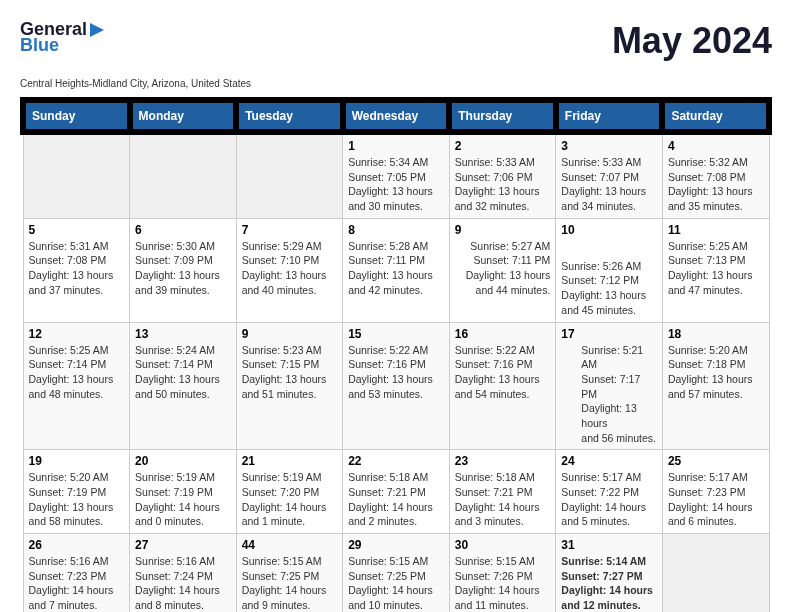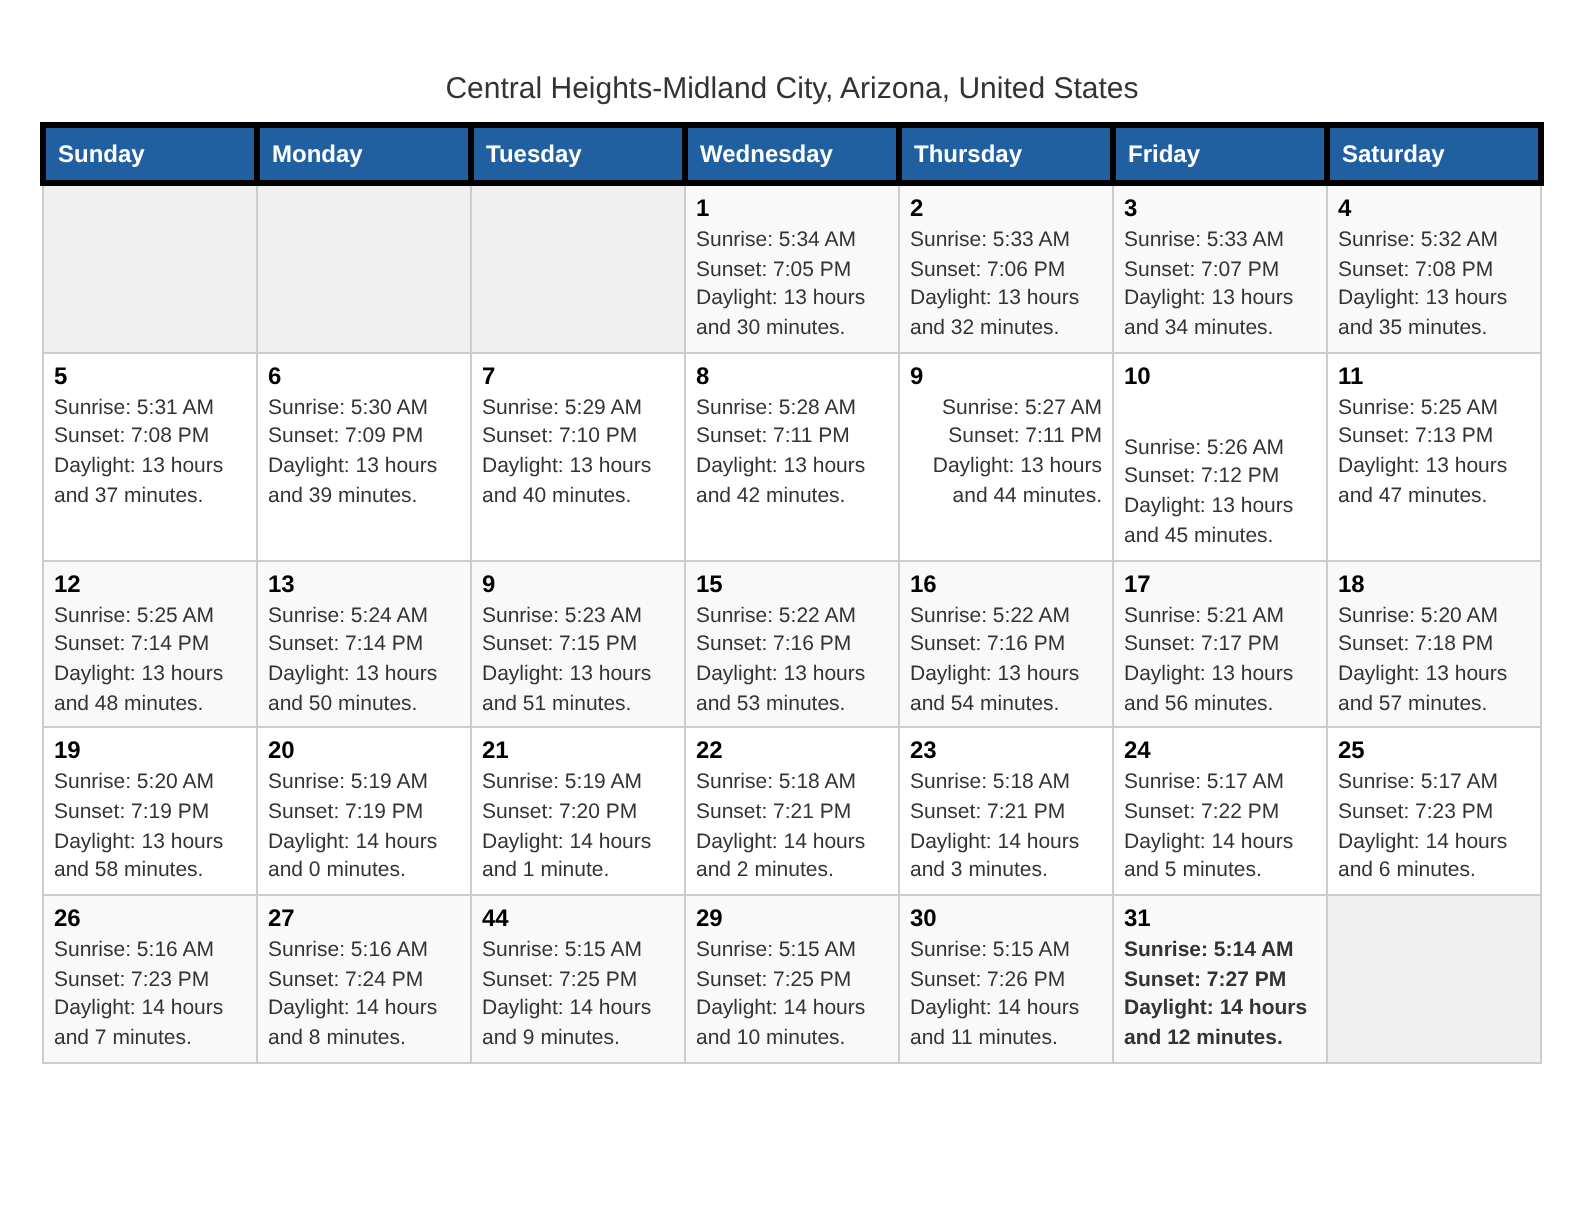--- a/index.html
+++ b/index.html
@@ -21,40 +21,40 @@
       flex-direction: column;
       line-height: 1.1;
     }
     .month-title {
       font-size: 36px;
       font-weight: bold;
       color: #1a1a2e;
       text-align: right;
     }
     .location {
-      text-align: center;
-      font-size: 15px;
+      text-align: left;
+      font-size: 10px;
       color: #333;
       margin-bottom: 8px;
       font-weight: 500;
       margin-top: 16px;
     }
     table {
       width: 100%;
       border-collapse: collapse;
       font-size: 11px;
     }
     thead tr th {
       background: #2060a0;
       color: #fff;
       text-align: left;
       padding: 6px 6px;
       font-size: 12px;
       font-weight: bold;
-      border: 3px solid #000000;
+      border: 6px solid #000000;
     }
     tbody tr td {
       border: 1px solid #ccc;
       vertical-align: top;
       padding: 4px 5px;
       width: 14.28%;
       min-height: 70px;
       background: #fff;
     }
     tbody tr:nth-child(odd) td {
@@ -72,20 +72,30 @@
       line-height: 1.4;
     }
     .empty-cell {
       background: #f0f0f0 !important;
     }
   </style>
 </head>
 <body>
 
 <div class="header">
+  <div class="logo">
+    <div style="display:flex;align-items:center;">
+      <span style="font-size:18px;font-weight:bold;color:#1a1a2e;">General</span>
+      <svg width="18" height="18" viewBox="0 0 18 18" style="margin-left:1px;">
+        <polygon points="2,2 16,9 2,16" fill="#2575c4"></polygon>
+      </svg>
+    </div>
+    <span style="font-size:18px;font-weight:bold;color:#2575c4;margin-top:-4px;">Blue</span>
+  </div>
+  <div class="month-title">May 2024</div>
 </div>
 
 <div class="location">Central Heights-Midland City, Arizona, United States</div>
 
 <table>
   <thead>
     <tr>
     <th>Sunday</th>
         <th>Monday</th>
         <th>Tuesday</th>
@@ -211,21 +221,21 @@
         </td>
         <td>
           <div class="day-number">16</div>
           <div class="day-info" style="white-space: pre-line;">Sunrise: 5:22 AM
 Sunset: 7:16 PM
 Daylight: 13 hours
 and 54 minutes.</div>
         </td>
         <td>
           <div class="day-number">17</div>
-          <div class="day-info" style="white-space: pre-line;">Sunrise: 5:21 AM
+          <div class="day-info" style="white-space: pre-line; margin-left: 20px;">Sunrise: 5:21 AM
 Sunset: 7:17 PM
 Daylight: 13 hours
 and 56 minutes.</div>
         </td>
         <td>
           <div class="day-number">18</div>
           <div class="day-info" style="white-space: pre-line;">Sunrise: 5:20 AM
 Sunset: 7:18 PM
 Daylight: 13 hours
 and 57 minutes.</div>

